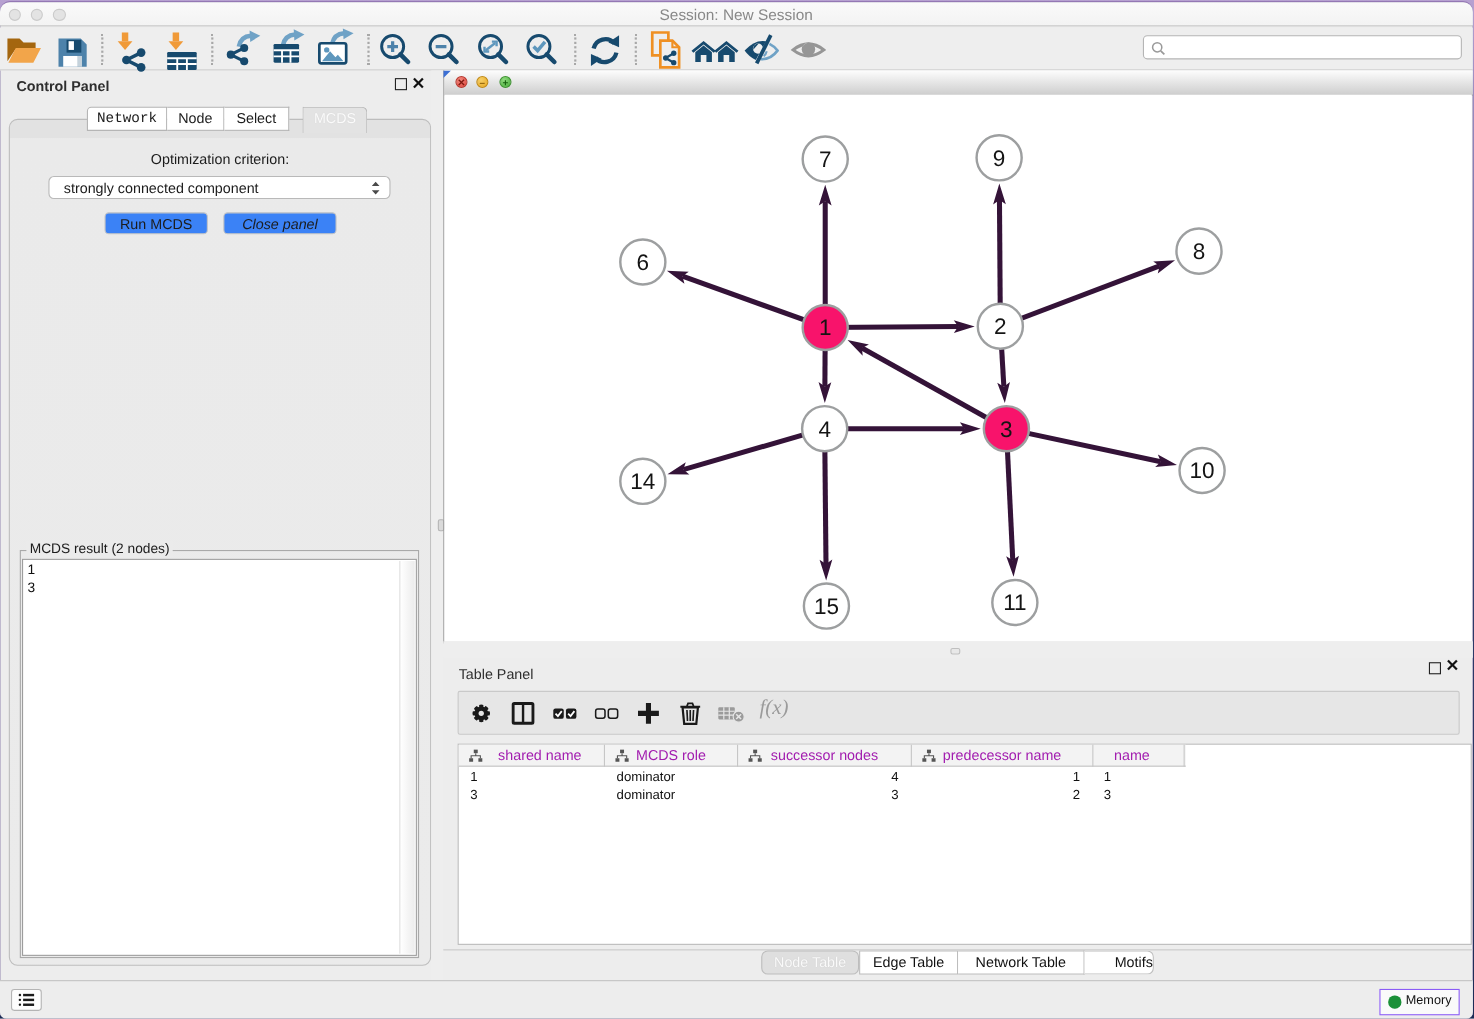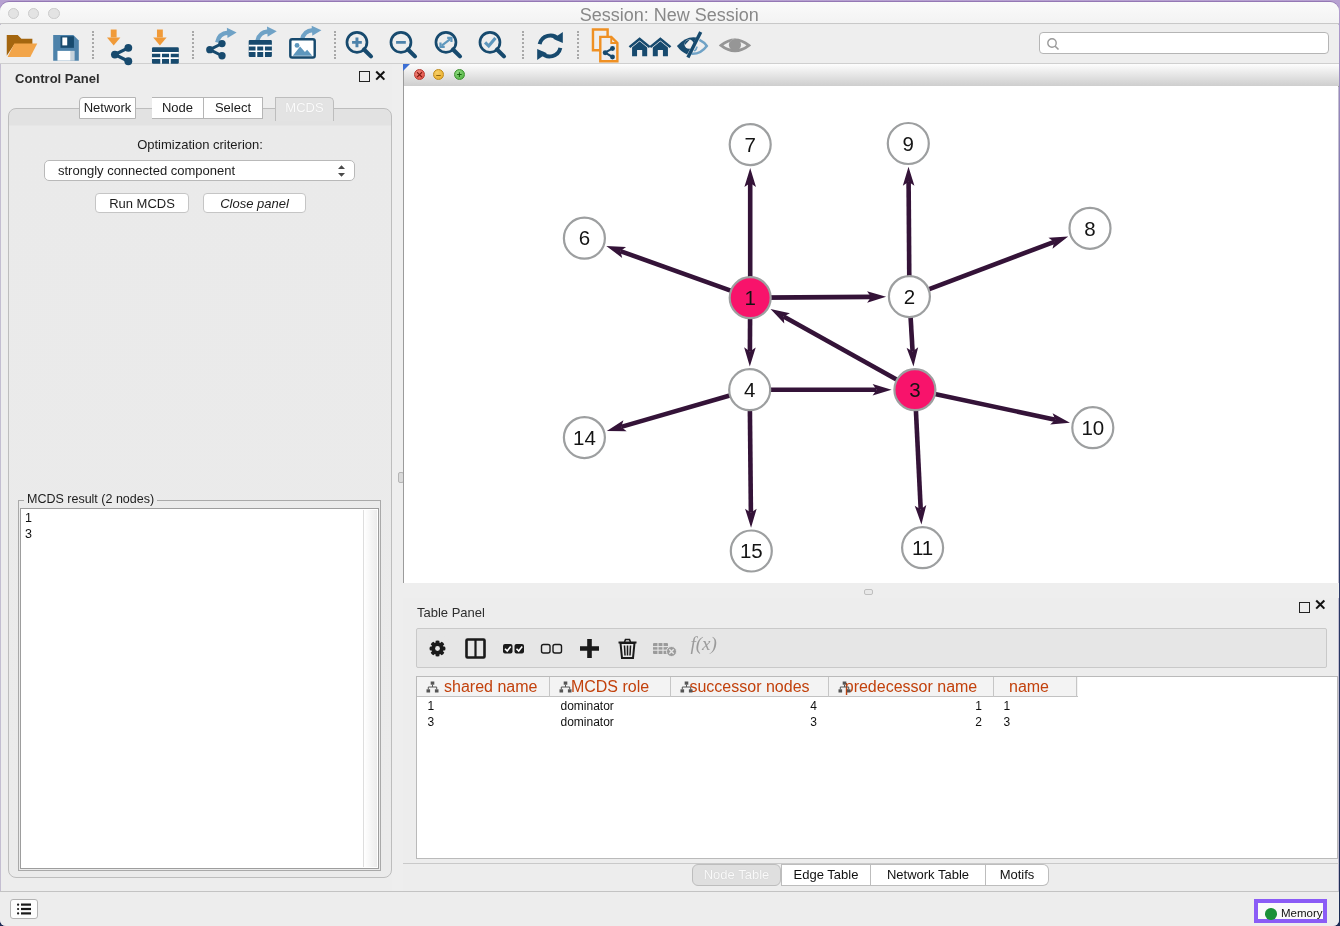--- a/index.html
+++ b/index.html
@@ -9,36 +9,36 @@
 .win { position:absolute; left:0; top:2px; width:1338.5px; height:924px;
   background:#ededed; border-radius:9px 9px 6px 6px; overflow:hidden;
   box-shadow: inset 0 0 0 0.5px #9a8fb5, 0 -1px 0 #9478b4; }
 .abs { position:absolute; }
 
 .titlebar { position:absolute; left:0; top:0; width:100%; height:21.5px;
   background:linear-gradient(#fafafa,#f3f3f3); border-bottom:1px solid #c8c8c8; }
 .tl { position:absolute; top:5.5px; width:11.8px; height:11.8px; border-radius:50%;
   background:#e3e3e3; border:1px solid #cbcbcb; }
 .title-text { position:absolute; top:3px; left:0; width:100%; text-align:center;
-  font-size:18px; color:#888; }
+  font-size:14px; color:#888; }
 
 .toolbar { position:absolute; left:0; top:22.5px; width:100%; height:39px;
   background:#eeeeee; border-bottom:1px solid #cfcfcf; }
 .sep { position:absolute; top:6px; height:28px; width:0; border-left:2px dotted #a8a8a8; }
 .ticon { position:absolute; top:4px; transform:scale(1.22); transform-origin:center; }
 .searchbox { position:absolute; left:1039px; top:7px; width:290px; height:22px;
   background:#fff; border:1px solid #b5b5b5; border-radius:4px; }
 
 .cp-head { position:absolute; left:15px; top:69px; font-size:13px; color:#2e2e2e;font-weight:bold; }
 .panelbox { position:absolute; left:8px; top:106px; width:384px; height:770px;
   border:1px solid #bdbdbd; border-radius:8px;
   background:linear-gradient(#e2e2e2 0px,#e2e2e2 16px,#eaeaea 17px,#ebebeb 100%); }
 .tab { position:absolute; top:95px; height:21.5px; background:#fff; border:1px solid #b5b5b5;
   font-size:13px; color:#1c1c1c; text-align:center; line-height:20px; z-index:5; }
-.btn { position:absolute; background:#ffffff; border:1px solid #c5c5c5; border-radius:4px;
+.btn { position:absolute; background:#3b82f6; border:1px solid #c5c5c5; border-radius:4px;
   font-size:13px; color:#1c1c1c; text-align:center; }
 .fieldset { position:absolute; left:18px; top:498px; width:363px; height:371px;
   border:1px solid #a9a9a9; }
 .fs-legend { position:absolute; left:5px; top:-9px; background:#ebebeb; padding:0 3px;
   font-size:12.5px; color:#1c1c1c; }
 .fs-white { position:absolute; left:1px; top:7px; width:359px; height:361px;
   background:#fff; border:1px solid #9d9d9d; }
 
 .vsplit { position:absolute; left:392px; top:62px; width:11px; height:827px; background:#eeeeee; }
 .vhandle { position:absolute; left:398px; top:470px; width:6px; height:11px;
@@ -58,21 +58,21 @@
 .canvas { position:absolute; left:0; top:22px; width:934px; height:497px; background:#fff; }
 
 .tp-head { position:absolute; left:417px; top:603px; font-size:13px; color:#2e2e2e; }
 .tp-toolbar { position:absolute; left:415.5px; top:626px; width:911px; height:40px;
   background:#e6e6e6; border:1px solid #c9c9c9; border-radius:2px; }
 .tbl { position:absolute; left:415.5px; top:673.5px; width:922px; height:183.5px;
   background:#fff; border:1px solid #bababa; }
 .thead { position:absolute; left:0; top:0; width:660.5px; height:20px; background:#f3f3f3;
   border-bottom:1px solid #c2c2c2; }
 .th { position:absolute; top:0; height:20px; border-right:1px solid #c6c6c6;
-  font-size:16px; color:#c2410c; text-align:center; line-height:20px; }
+  font-size:13px; color:#a21caf; text-align:center; line-height:20px; }
 .td { position:absolute; font-size:12px; color:#111; height:16px; line-height:16px; }
 .btab { position:absolute; top:862px; height:21.5px; background:#fff; border:1px solid #bdbdbd;
   font-size:13px; color:#111; text-align:center; line-height:20px; z-index:5; }
 
 .statusbar { position:absolute; left:0; top:889px; width:100%; height:35px;
   background:#ededed; border-top:1px solid #c3c3c3; }
 </style>
 </head>
 <body>
 <div class="win">
@@ -249,21 +249,21 @@
         <circle cx="6" cy="6" r="4.2" fill="none" stroke="#9a9a9a" stroke-width="1.4"></circle>
         <line x1="9.2" y1="9.2" x2="12.5" y2="12.5" stroke="#9a9a9a" stroke-width="1.6"></line>
       </svg>
     </div>
   </div>
 
   <div class="cp-head">Control Panel</div>
   <div class="abs" style="left:359px; top:69px; width:11px; height:11px; border:1.5px solid #222;"></div>
   <div class="abs" style="left:374px; top:65px; font-size:15px; font-weight:bold; color:#111;">✕</div>
   <div class="panelbox"></div>
-  <div class="tab" style="left:79px; width:57px; border-radius:4px 0 0 0;">Network</div>
+  <div class="tab" style="left:79px; width:73px; border-radius:4px 0 0 0;font-family:Liberation Mono, monospace;">Network</div>
   <div class="tab" style="left:152px; width:52px; border-left:none;">Node</div>
   <div class="tab" style="left:204px; width:59px; border-left:none;">Select</div>
   <div class="tab" style="left:263px; width:59px; height:24px; border-radius:0 5px 0 0; background:#e3e3e3; color:#fbfbfb; border-color:#bdbdbd; border-bottom:none; text-shadow:0 0 1px #cfcfcf;margin-left:12px;">MCDS</div>
   <div class="abs" style="left:8px; top:135px; width:384px; text-align:center; font-size:13px; color:#1c1c1c;">Optimization criterion:</div>
   <div class="abs" style="left:44px; top:157.5px; width:311px; height:21px; background:#fff; border:1px solid #b9b9b9; border-radius:5px; font-size:13px; color:#1c1c1c; line-height:19px; padding-left:13px;">strongly connected component
     <svg class="abs" style="right:7px; top:3px;" width="11" height="14" viewBox="0 0 11 14">
       <path d="M2 5 L5.5 1.2 L9 5 Z M2 9 L5.5 12.8 L9 9 Z" fill="#4a4a4a"></path>
     </svg>
   </div>
   <div class="btn" style="left:95px; top:190.5px; width:94px; height:20.5px; line-height:19px;">Run MCDS</div>
@@ -467,33 +467,33 @@
     <div class="td" style="left:144px; top:37px;">dominator</div>
     <div class="td" style="left:254.5px; top:37px; width:146px; text-align:right;">3</div>
     <div class="td" style="left:412.5px; top:37px; width:153px; text-align:right;">2</div>
     <div class="td" style="left:587px; top:37px;">3</div>
   </div>
 
   <div class="abs" style="left:403px; top:861px; width:936px; height:0; border-top:1px solid #c9c9c9;"></div>
   <div class="btab" style="left:692px; width:89px; border-radius:6px; background:#dfdfdf; color:#fafafa; text-shadow:0 0 1px #c2c2c2;">Node Table</div>
   <div class="btab" style="left:781px; width:90px;">Edge Table</div>
   <div class="btab" style="left:871px; width:115px; border-left:none;">Network Table</div>
-  <div class="btab" style="left:986px; width:63px; border-left:none; border-radius:0 6px 6px 0;">Motifs</div>
+  <div class="btab" style="left:986px; width:63px; border-left:none; border-radius:0 6px 6px 0;text-align:right;">Motifs</div>
 
   <div class="statusbar">
     <div class="abs" style="left:10px; top:7px; width:28px; height:20px; background:#fdfdfd; border:1px solid #b4b4b4; border-radius:3px;">
       <svg width="26" height="18" viewBox="0 0 26 18">
         <g fill="#1a1a1a">
           <rect x="6" y="3.5" width="2.2" height="2.2" rx="1"></rect>
             <rect x="10" y="3.5" width="10" height="2.2"></rect>
           <rect x="6" y="7.9" width="2.2" height="2.2" rx="1"></rect>
             <rect x="10" y="7.9" width="10" height="2.2"></rect>
           <rect x="6" y="12.3" width="2.2" height="2.2" rx="1"></rect>
             <rect x="10" y="12.3" width="10" height="2.2"></rect>
         </g>
       </svg>
     </div>
-    <div class="abs" style="left:1254px; top:6.5px; width:73px; height:24px; background:#fafafa; border:4px solid #8b5cf6;">
+    <div class="abs" style="left:1254px; top:6.5px; width:73px; height:24px; background:#fafafa; border:1px solid #8b5cf6;">
       <div class="abs" style="left:7px; top:5.5px; width:11.5px; height:11.5px; border-radius:50%; background:#1b9038;"></div>
       <div class="abs" style="left:23px; top:4px; font-size:11.5px; color:#111;">Memory</div>
     </div>
   </div>
 </div>
 
 </body></html>

